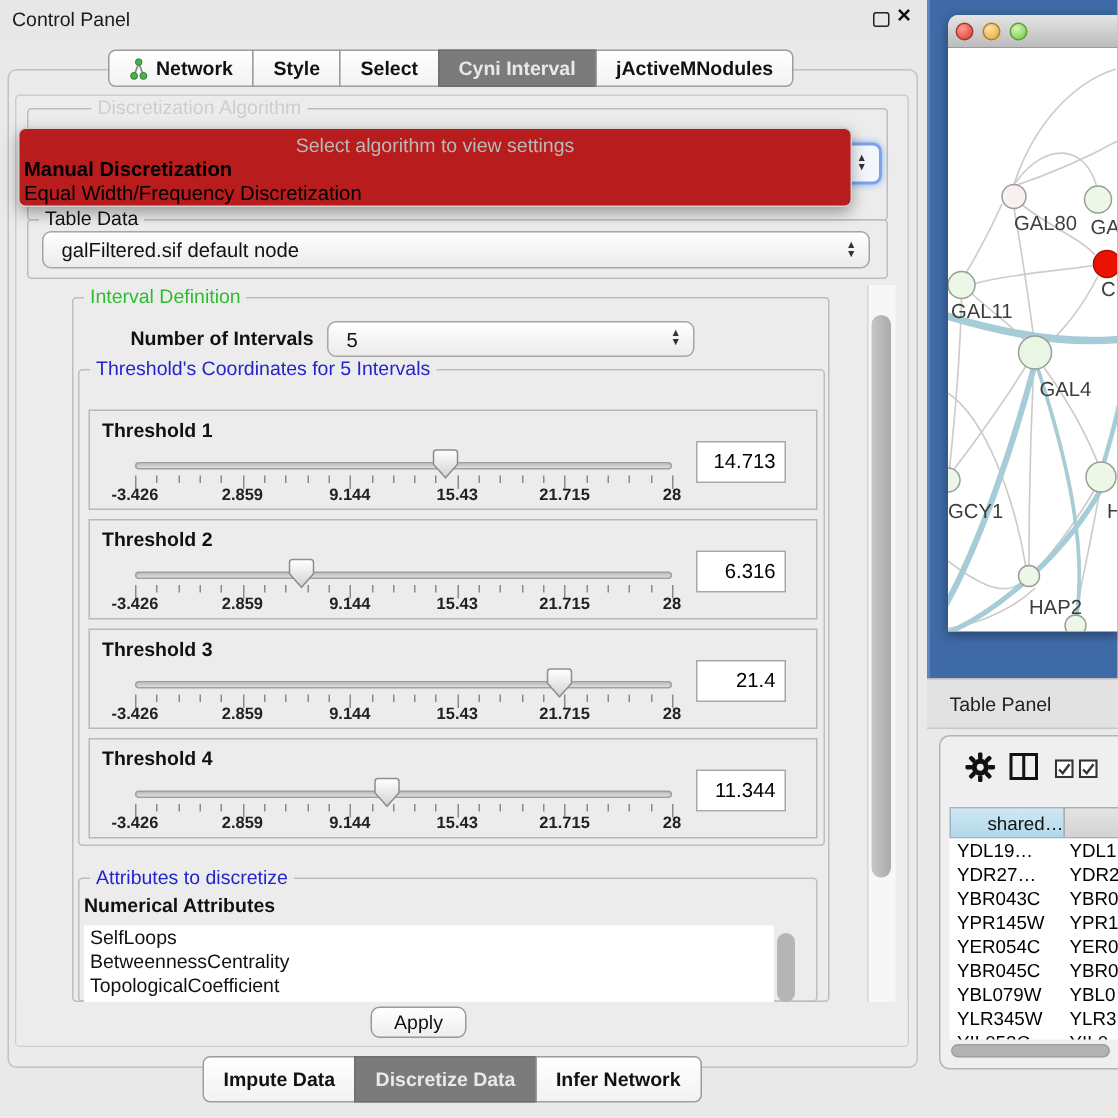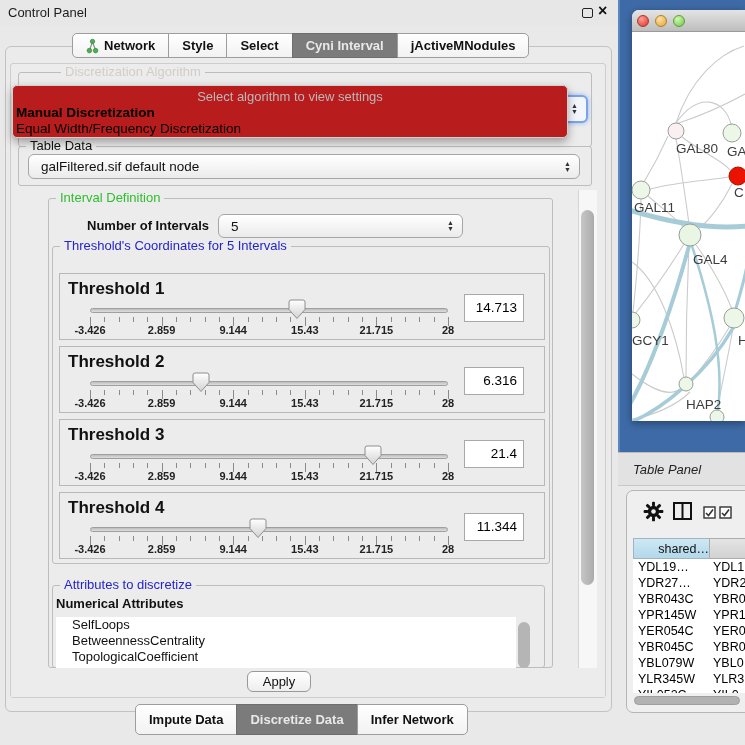--- a/index.html
+++ b/index.html
@@ -47,32 +47,32 @@
   
   #alg-group { left:18px; top:72px; width:574px; height:75px; z-index:4; }
   #tabledata-group { left:18px; top:146px; width:574px; height:40px; z-index:4; }
   #interval-group { left:48px; top:198px; width:505px; height:470px; }
   #thresh-group { left:52px; top:246px; width:498px; height:318px; position:absolute; border:1px solid #bdbdbd; border-radius:3px; }
   #attr-group { left:52px; top:585px; width:493px; height:83px; position:absolute; border:1px solid #bdbdbd; border-radius:3px; }
   #num-intervals-label { left:87px; top:218px; font-size:13px; font-weight:bold; color:#111; }
   #num-intervals-spinner { left:218px; top:214px; width:245px; height:24px; }
   
   .tbox { position:absolute; left:6px; width:486px; height:67px; border:1px solid #b8b8b8; background:#ececec; }
-  .tbox .tlabel { position:absolute; left:8px; top:5px; font-size:17px; font-weight:bold; color:#111; }
+  .tbox .tlabel { position:absolute; left:8px; top:5px; font-size:13px; font-weight:bold; color:#111; }
   .track { position:absolute; left:30px; top:34px; width:358px; height:5px; border:1px solid #9f9f9f; border-radius:3px;
     background:linear-gradient(#bdbdbd,#dedede); }
   .tick { position:absolute; width:1px; background:#8a8a8a; }
   .ticklabel { position:absolute; top:50px; width:48px; text-align:center; font-size:11px; font-weight:bold; color:#222; }
   .handle { position:absolute; top:25px; width:18px; height:21px; }
   .vfield { position:absolute; left:404px; top:20px; width:60px; height:28px; background:#fff; border:1px solid #a8a8a8;
     font-size:13.5px; text-align:right; padding:5px 6px 0 0; color:#000; }
   
   #attr-heading { position:absolute; left:3px; top:10px; font-size:13px; font-weight:bold; color:#111; }
   #attr-list { position:absolute; left:3px; top:31px; width:460px; height:51px; background:#fff; overflow:hidden; }
-  .attr-item { padding-left:16px; font-size:13px; line-height:16px; color:#111; white-space:nowrap; }
+  .attr-item { padding-left:4px; font-size:13px; line-height:16px; color:#111; white-space:nowrap; }
   #attr-scroll { position:absolute; left:465px; top:36px; width:12px; height:46px; }
   #attr-thumb { position:absolute; left:0; top:0; width:12px; height:46px; background:#b5b5b5; border-radius:6px; }
   
   #panel-scroll-track { left:578px; top:190px; width:19px; height:478px; background:#f7f7f7; border-left:1px solid #d4d4d4; }
   #panel-scroll-thumb { left:581px; top:210px; width:13px; height:375px; background:linear-gradient(90deg,#c6c6c6,#ababab); border-radius:7px; }
   
   #apply-strip { left:11px; top:668px; width:594px; height:29px; background:#ececec; z-index:8; }
   #apply-btn { position:absolute; left:236px; top:3px; width:64px; height:21px; background:linear-gradient(#ffffff,#eeeeee);
     border:1px solid #999; border-radius:6px; font-size:13px; text-align:center; line-height:19px; color:#111; }
   
@@ -81,21 +81,21 @@
     box-shadow:0 2px 8px rgba(0,0,0,.4); }
   #mac-titlebar { position:absolute; left:0; top:0; width:113px; height:22px;
     background:linear-gradient(#e4e4e4,#bdbdbd); border-bottom:1px solid #9a9a9a; }
   .macbtn { position:absolute; top:5px; width:12px; height:12px; border-radius:50%; }
   #mac-red { left:5px; background:radial-gradient(circle at 35% 30%, #ff9d94, #d8362b); border:0.5px solid #a8362d;}
   #mac-yellow { left:23px; background:radial-gradient(circle at 35% 30%, #ffe2a0, #e2a33a); border:0.5px solid #b08024;}
   #mac-green { left:41px; background:radial-gradient(circle at 35% 30%, #d3f6b2, #6cc843); border:0.5px solid #5d9e37;}
   #net-area { position:absolute; left:0; top:22px; width:113px; height:389px; overflow:hidden; }
   
   #tablepanel-bar { left:618px; top:452px; width:127px; height:34px; background:#e2e2e2;
-    border-top:1px solid #bcbcbc; border-bottom:1px solid #c8c8c8;font-style:italic; }
+    border-top:1px solid #bcbcbc; border-bottom:1px solid #c8c8c8; }
   #tablepanel-title { position:absolute; left:15px; top:9px; font-size:13px; color:#222; }
   #table-container { left:626px; top:490px; width:130px; height:223px; background:#efefef; border:1px solid #b5b5b5; border-radius:7px; }
   #table-toolbar { position:absolute; left:0; top:8px; width:119px; height:30px; }
   #tbl-header { position:absolute; left:6px; top:47px; height:21px; display:flex; }
   .hcell { font-size:12.5px; color:#111; text-align:right; line-height:20px; border:1px solid #9fb5c1; overflow:hidden; white-space:nowrap;}
   #hcell-0 { width:77px; background:linear-gradient(#cfe8f4,#b2d8ea); }
   #hcell-1 { width:56px; background:linear-gradient(#e4e4e4,#d2d2d2); border-color:#adadad; margin-left:-1px; }
   #tbl-rows { position:absolute; left:6px; top:68px; width:113px; height:134px; background:#fff; overflow:hidden; }
   .trow { display:flex; height:16px; }
   .tcell { font-size:12.5px; color:#000; line-height:16px; white-space:nowrap; overflow:hidden; }

